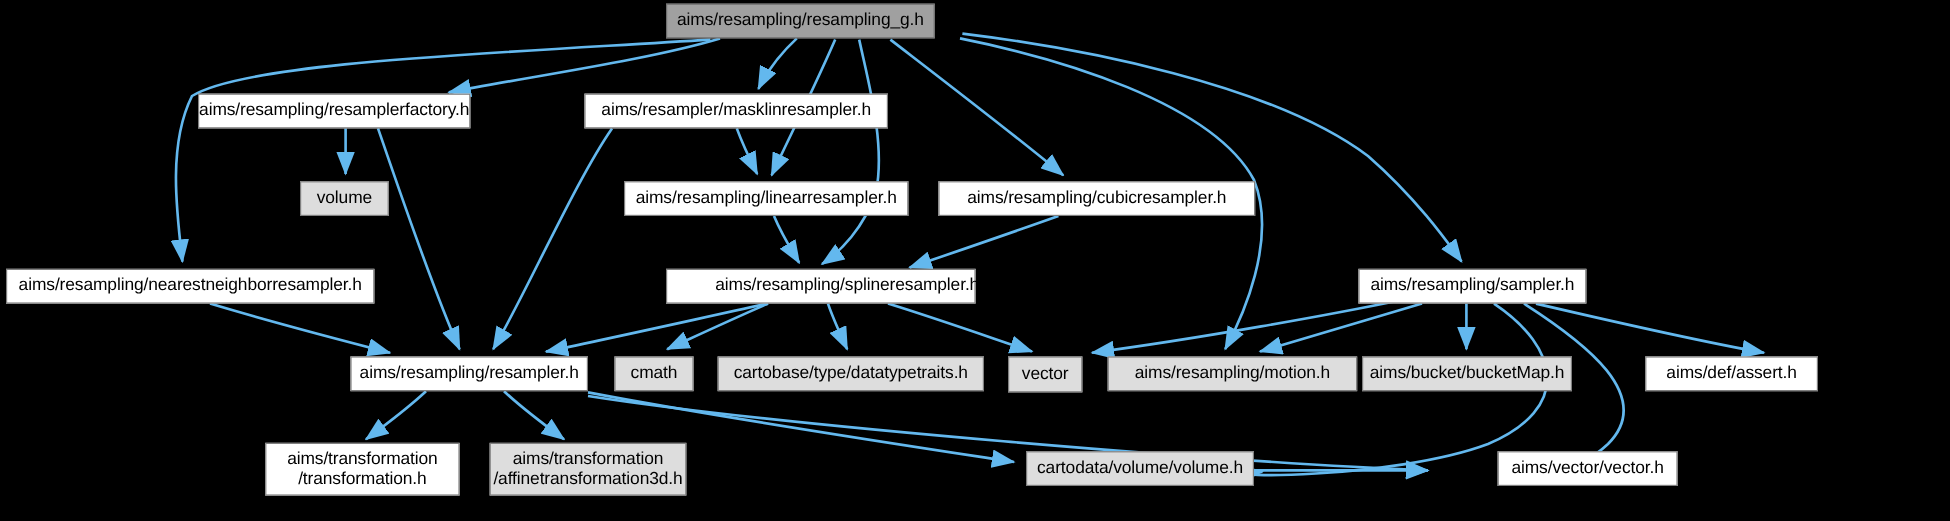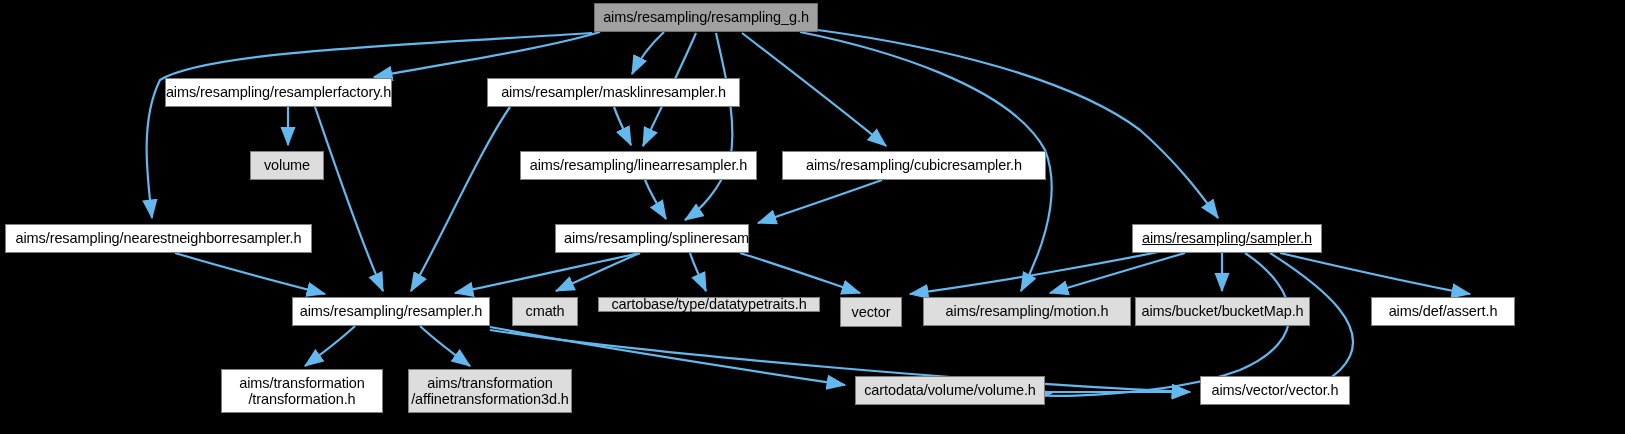--- a/index.html
+++ b/index.html
@@ -120,34 +120,34 @@
 
       <path d="M1270,253 C1320,285 1380,330 1340,370 C1325,384 1310,390 1297,392"></path>
 
       <path d="M1245,253 C1300,290 1310,340 1240,370 C1160,400 1000,398 1052,393"></path>
 
       <path d="M1045,392 C1090,392 1140,392 1190,392"></path>
     </g>
   </svg>
 
   <div id="nodes-layer">
-      <div class="node root" style="left: 594px; top: 3px; width: 224px; height: 29px;"><span>aims/resampling/resampling_g.h</span></div>
+      <div class="node root" style="left: 555px; top: 3px; width: 224px; height: 29px;"><span>aims/resampling/resampling_g.h</span></div>
       <div class="node white" style="left: 165px; top: 78px; width: 227px; height: 29px;"><span>aims/resampling/resamplerfactory.h</span></div>
       <div class="node white" style="left: 487px; top: 78px; width: 253px; height: 29px;"><span>aims/resampler/masklinresampler.h</span></div>
       <div class="node gray" style="left: 250px; top: 151px; width: 74px; height: 29px;"><span>volume</span></div>
       <div class="node white" style="left: 520px; top: 151px; width: 237px; height: 29px;"><span>aims/resampling/linearresampler.h</span></div>
       <div class="node white" style="left: 782px; top: 151px; width: 264px; height: 29px;"><span>aims/resampling/cubicresampler.h</span></div>
       <div class="node white" style="left: 5px; top: 224px; width: 307px; height: 29px;"><span>aims/resampling/nearestneighborresampler.h</span></div>
-      <div class="node white" style="left: 555px; top: 224px; width: 194px; height: 29px; padding-left: 44px;"><span>aims/resampling/splineresampler.h</span></div>
-      <div class="node white" style="left: 1132px; top: 224px; width: 190px; height: 29px; text-decoration: underline;"><span>aims/resampling/sampler.h</span></div>
+      <div class="node white" style="left: 555px; top: 224px; width: 258px; height: 29px; padding-left: 44px;"><span>aims/resampling/splineresampler.h</span></div>
+      <div class="node white" style="left: 1132px; top: 224px; width: 190px; height: 29px;"><span>aims/resampling/sampler.h</span></div>
       <div class="node white" style="left: 292px; top: 297px; width: 198px; height: 29px;"><span>aims/resampling/resampler.h</span></div>
       <div class="node gray" style="left: 512px; top: 297px; width: 66px; height: 29px;"><span>cmath</span></div>
-      <div class="node gray" style="left: 598px; top: 297px; width: 222px; height: 15px;"><span>cartobase/type/datatypetraits.h</span></div>
+      <div class="node gray" style="left: 598px; top: 297px; width: 222px; height: 29px;"><span>cartobase/type/datatypetraits.h</span></div>
       <div class="node gray" style="left: 840px; top: 297px; width: 62px; height: 30px;"><span>vector</span></div>
       <div class="node gray" style="left: 923px; top: 297px; width: 208px; height: 29px;"><span>aims/resampling/motion.h</span></div>
       <div class="node gray" style="left: 1135px; top: 297px; width: 175px; height: 29px;"><span>aims/bucket/bucketMap.h</span></div>
       <div class="node white" style="left: 1371px; top: 297px; width: 144px; height: 29px;"><span>aims/def/assert.h</span></div>
       <div class="node white" style="left: 221px; top: 369px; width: 162px; height: 44px;"><span>aims/transformation</span><span class="l2">/transformation.h</span></div>
       <div class="node gray" style="left: 408px; top: 369px; width: 164px; height: 44px;"><span>aims/transformation</span><span class="l2">/affinetransformation3d.h</span></div>
       <div class="node gray" style="left: 855px; top: 376px; width: 190px; height: 29px;"><span>cartodata/volume/volume.h</span></div>
-      <div class="node white" style="left: 1200px; top: 376px; width: 150px; height: 29px;"><span>aims/vector/vector.h</span></div>
+      <div class="node white" style="left: 1248px; top: 376px; width: 150px; height: 29px;"><span>aims/vector/vector.h</span></div>
     </div>
 </div>
 
 </body></html>

